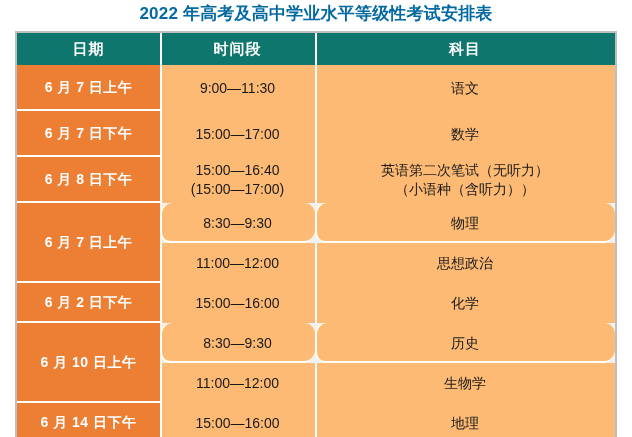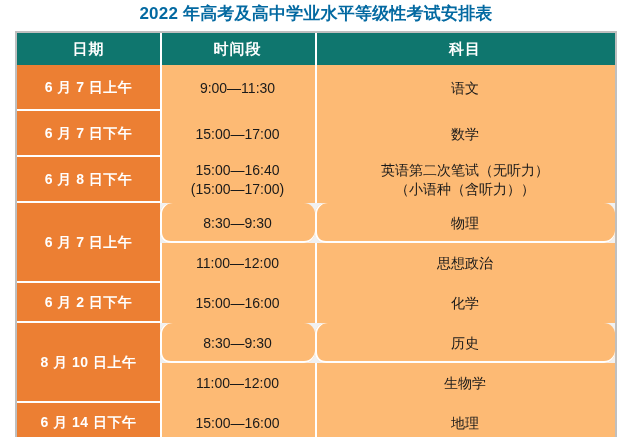--- a/index.html
+++ b/index.html
@@ -154,21 +154,21 @@
           <td class="subj-cell">思想政治</td>
         </tr>
 
         <tr class="row-gray h42">
           <td class="date-cell">6 月 2 日下午</td>
           <td class="time-cell">15:00—16:00</td>
           <td class="subj-cell">化学</td>
         </tr>
 
         <tr class="row-peach h42 divline">
-          <td class="date-cell" rowspan="2">8 月 10 日上午</td>
+          <td class="date-cell" rowspan="2">6 月 10 日上午</td>
           <td class="time-cell">8:30—9:30</td>
           <td class="subj-cell">历史</td>
         </tr>
         <tr class="row-peach h42">
           <td class="time-cell">11:00—12:00</td>
           <td class="subj-cell">生物学</td>
         </tr>
 
         <tr class="row-gray h42">
           <td class="date-cell last">6 月 14 日下午</td>

